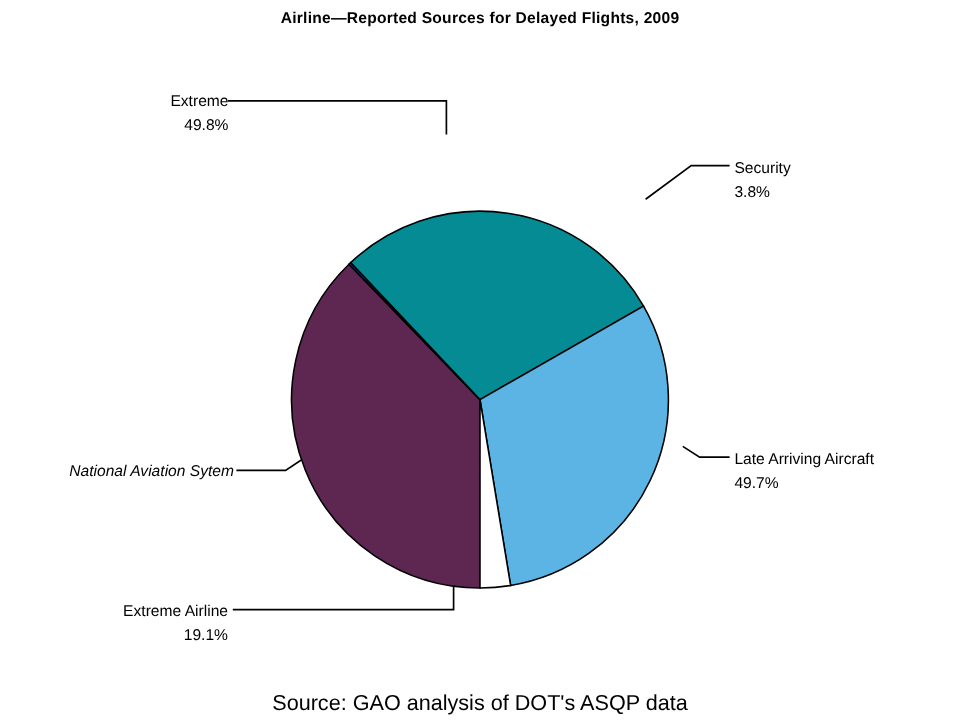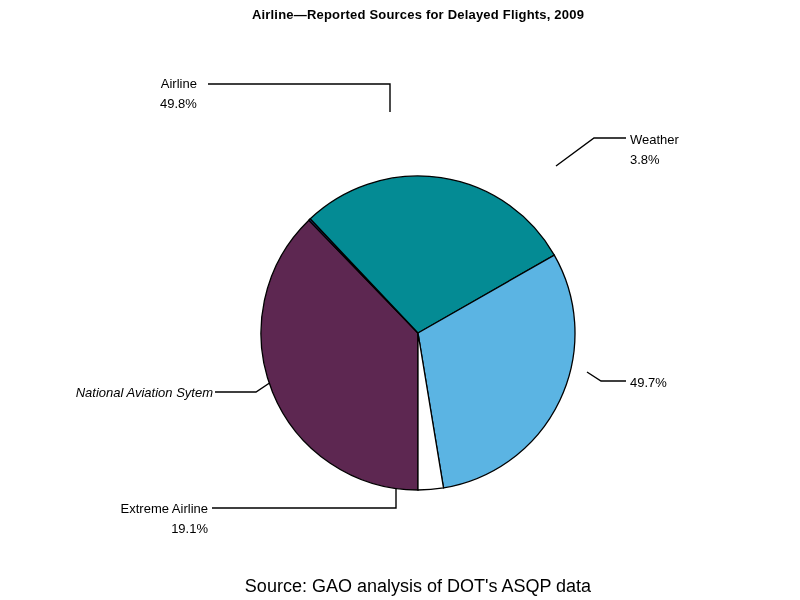--- a/index.html
+++ b/index.html
@@ -10,21 +10,21 @@
   body {
     width: 800px;
     height: 600px;
     position: relative;
     overflow: hidden;
     font-family: "Liberation Sans", sans-serif;
     color: #000000;
   }
   #chart-root {
     position: absolute;
-    left: 18px;
+    left: 0;
     top: 0;
     width: 764px;
     height: 600px;
   }
   .chart-title {
     position: absolute;
     left: 0;
     top: 7px;
     width: 800px;
     text-align: center;
@@ -101,30 +101,31 @@
 
       <path fill="#048B94" d="M 400 333 L 292.25 218.81 A 157 157 0 0 1 536.29 255.07 Z"></path>
 
       <path fill="#5BB4E3" d="M 400 333 L 536.29 255.07 A 157 157 0 0 1 425.51 487.91 Z"></path>
 
       <path fill="#FFFFFF" d="M 400 333 L 425.51 487.91 A 157 157 0 0 1 400.00 490.00 Z"></path>
     </g>
   </svg>
 
   <div class="slice-label lbl-left" id="label-airline">
-    <span class="lbl-name">Airline</span>
+    <span class="lbl-name">Extreme</span>
     <span class="lbl-pct">49.8%</span>
   </div>
 
   <div class="slice-label lbl-right" id="label-security">
-    <span class="lbl-name">Weather</span>
+    <span class="lbl-name">Security</span>
     <span class="lbl-pct">3.8%</span>
   </div>
 
   <div class="slice-label lbl-right" id="label-late">
+    <span class="lbl-name">Late Arriving Aircraft</span>
     <span class="lbl-pct">49.7%</span>
   </div>
 
   <div class="slice-label lbl-left" id="label-nas">
     <span class="lbl-name">National Aviation Sytem</span>
   </div>
 
   <div class="slice-label lbl-left" id="label-weather">
     <span class="lbl-name">Extreme Airline</span>
     <span class="lbl-pct">19.1%</span>

